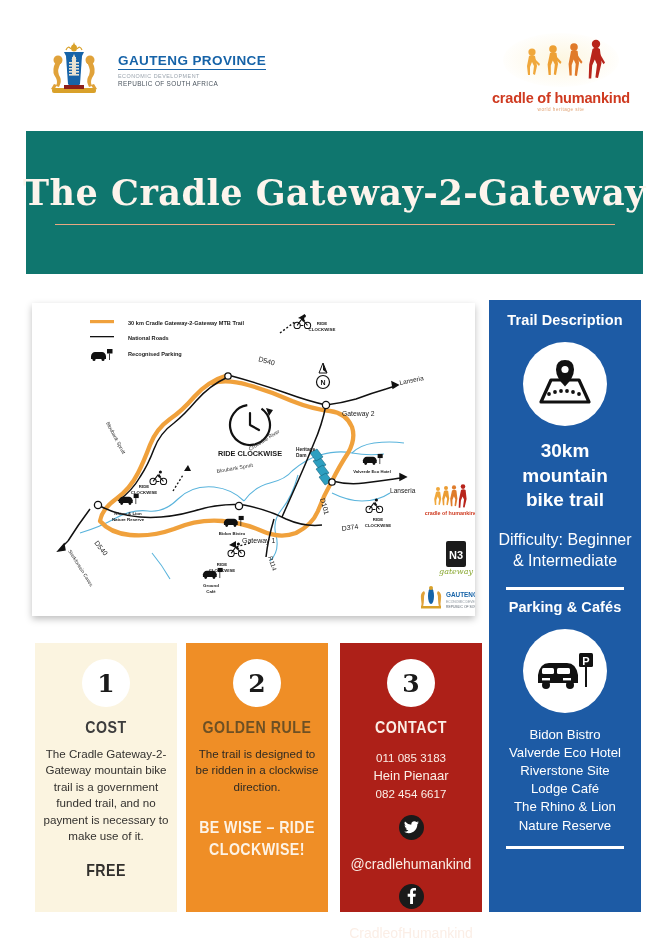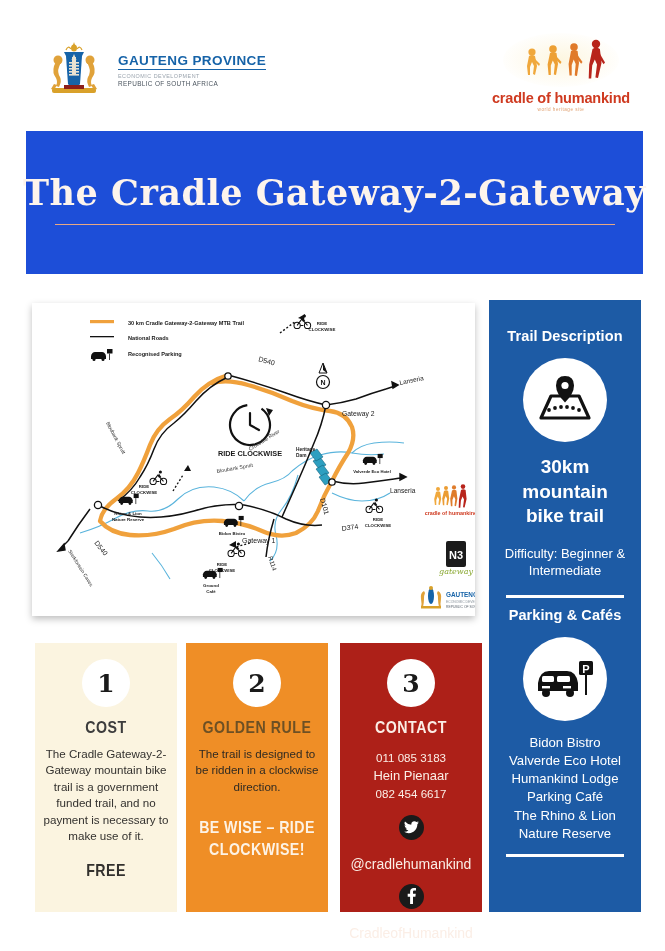--- a/index.html
+++ b/index.html
@@ -31,21 +31,21 @@
 
   .coh-logo { position: absolute; right: 28px; top: 32px; width: 152px; text-align: center; }
   .coh-figs { position: relative; height: 58px; }
   .coh-name { font-size: 14.5px; color: #cf3a20; font-weight: bold; letter-spacing: -.2px; }
   .coh-tag { font-size: 4.6px; color: #e0a070; letter-spacing: .5px; margin-top: 1px; }
 
   
   .banner {
     position: absolute; left: 26px; top: 131px;
     width: 617px; height: 143px;
-    background: #1d4ed8;
+    background: #0f766e;
     display: flex; flex-direction: column;
     align-items: center; justify-content: center;
   }
   .banner h1 {
     font-family: "DejaVu Serif", serif;
     font-size: 35px; font-weight: bold; color: #fdf4ec;
     letter-spacing: .5px; white-space: nowrap;
   }
   .banner-rule { width: 560px; height: 1.5px; background: #e8a882; margin: 11px 0 8px; }
   .banner h2 {
@@ -62,31 +62,31 @@
     overflow: hidden;
   }
   .map svg { display: block; }
 
   
   .blue-panel {
     position: absolute; left: 489px; top: 300px;
     width: 152px; height: 612px;
     background: #1d5ba5;
     color: #ffffff; text-align: center;
-    padding: 28px 9px 10px;
+    padding: 12px 9px 10px;
   }
   .bp-head { font-size: 14.5px; font-weight: bold; letter-spacing: .1px; }
   .bp-circle {
     width: 84px; height: 84px; border-radius: 50%;
     background: #ffffff; margin: 14px auto 13px;
     display: flex; align-items: center; justify-content: center;
   }
   .bp-bold { font-size: 19px; font-weight: bold; line-height: 1.3; }
   .bp-text { font-size: 13px; line-height: 1.33; margin-top: 14px; }
-  .bp-diff { font-size: 13px; line-height: 1.33; margin-top: 16px; }
+  .bp-diff { font-size: 16px; line-height: 1.33; margin-top: 16px; }
   .bp-divider { width: 118px; height: 3px; background: #ffffff; margin: 15px auto 9px; }
   .bp-list { font-size: 13.2px; line-height: 1.38; margin-top: 11px; }
   .bp-botline { width: 118px; height: 3.4px; background: #ffffff; margin: 11px auto 0; }
 
   
   .card { position: absolute; top: 643px; width: 142px; height: 269px; text-align: center; }
   .card-1 { left: 35px; background: #fbf4e0; }
   .card-2 { left: 186px; background: #ef8e26; }
   .card-3 { left: 340px; background: #ad2018; }
 
@@ -473,22 +473,22 @@
         <circle cx="35" cy="36" r="4" fill="#111"></circle>
         <rect x="44" y="4" width="14" height="14" rx="1.5" fill="#111"></rect>
         <text x="51" y="15.5" text-anchor="middle" font-family="Liberation Sans, sans-serif" font-size="11" font-weight="bold" fill="#ffffff">P</text>
         <rect x="50" y="18" width="2" height="20" fill="#111"></rect>
       </svg>
     </div>
 
     <div class="bp-list">
       <div>Bidon Bistro</div>
       <div>Valverde Eco Hotel</div>
-      <div>Humankind Lodge</div>
-      <div>Parking Café</div>
+      <div>Riverstone Site</div>
+      <div>Lodge Café</div>
       <div>The Rhino &amp; Lion</div>
       <div>Nature Reserve</div>
     </div>
     <div class="bp-botline"></div>
   </div>
 
   <div class="card card-1">
     <div class="badge">1</div>
     <div class="card-head c1-head">COST</div>
     <div class="card-body c1-body">The Cradle Gateway-2-Gateway mountain bike trail is a government funded trail, and no payment is necessary to make use of it.</div>

